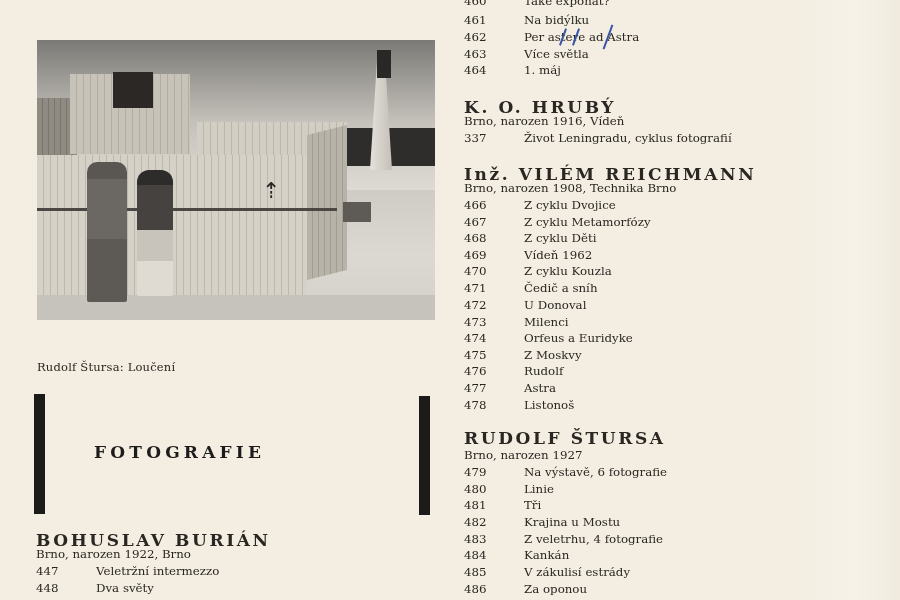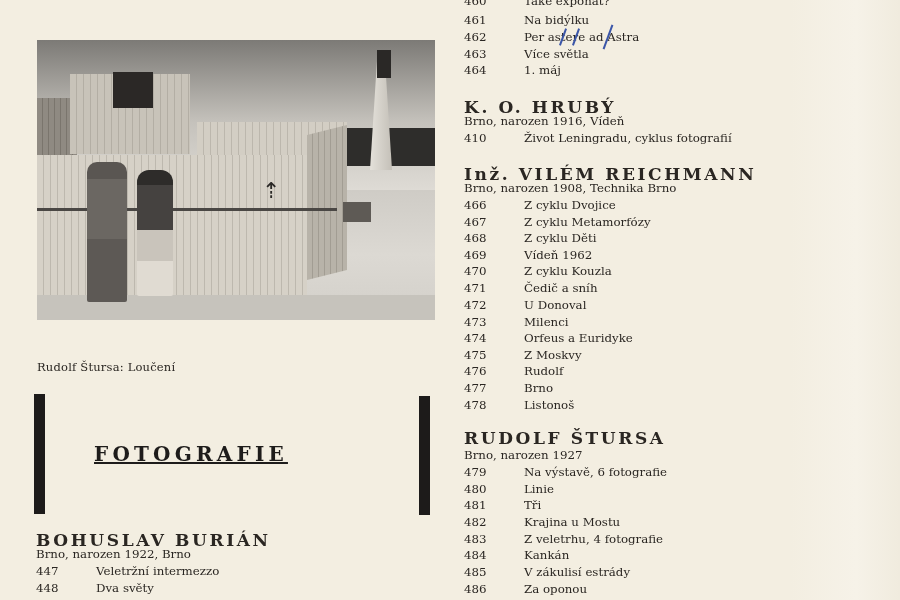--- a/index.html
+++ b/index.html
@@ -48,21 +48,21 @@
       background: linear-gradient(180deg,#2e2c2a 0 12%, #454240 12% 48%, #c9c4bb 48% 72%, #e0dbd2 72% 100%);
       border-radius: 12px 12px 2px 2px; }
     .photo .arrow { position:absolute; left:225px; top:138px; font-size:22px; color:#2a2826; font-family:"DejaVu Sans",sans-serif; }
     .photo .crate { position:absolute; left:306px; top:162px; width:28px; height:20px; background:#5e5a55; }
     .caption { position:absolute; left:37px; top:333px; font-size:11.5px; letter-spacing:0.2px;margin-top:27px; }
 
     
     .bar { position:absolute; width:11px; background:#1d1b1a; }
     .bar.left { left:34px; top:394px; height:120px; }
     .bar.right { left:419px; top:396px; height:119px; }
-    .section-title { position:absolute; left:94px; top:442px; font-size:20px; font-weight:bold; letter-spacing:4.2px; color:#1e1c1b;text-decoration:underline; }
+    .section-title { position:absolute; left:94px; top:442px; font-size:17px; font-weight:bold; letter-spacing:4.2px; color:#1e1c1b; }
 
     
     .artist-name { position:absolute; font-size:17px; font-weight:bold; letter-spacing:2.6px; color:#2a2622; white-space:nowrap; }
     .artist-info { position:absolute; font-size:11.8px; white-space:nowrap; }
     .row { position:absolute; font-size:11.8px; white-space:nowrap; height:17px; }
     .row .num { position:absolute; left:0; top:0; }
     .row .title { position:absolute; left:60px; top:0; }
 
     .pen { position:absolute; width:2px; background:#3b56a8; transform:rotate(20deg); }
   </style>
@@ -128,21 +128,21 @@
   <span class="title">1. máj</span>
 </div>
 
 <div class="pen" style="left:562px; top:28px; height:18px;"></div>
 <div class="pen" style="left:575px; top:28px; height:18px;"></div>
 <div class="pen" style="left:607px; top:24px; height:26px;"></div>
 
 <div class="artist-name" style="left:464px; top:97px;">K. O. HRUBÝ</div>
 <div class="artist-info" style="left:464px; top:114px;">Brno, narozen 1916, Vídeň</div>
 <div class="row" style="left:464px; top:131px;">
-  <span class="num">410</span>
+  <span class="num">337</span>
   <span class="title">Život Leningradu, cyklus fotografií</span>
 </div>
 
 <div class="artist-name" style="left:464px; top:164px;">Inž. VILÉM REICHMANN</div>
 <div class="artist-info" style="left:464px; top:181px;">Brno, narozen 1908, Technika Brno</div>
 <div class="row" style="left:464px; top:198px;">
     <span class="num">466</span>
     <span class="title">Z cyklu Dvojice</span>
   </div>
 <div class="row" style="left:464px; top:215px;">
@@ -180,21 +180,21 @@
 <div class="row" style="left:464px; top:348px;">
     <span class="num">475</span>
     <span class="title">Z Moskvy</span>
   </div>
 <div class="row" style="left:464px; top:364px;">
     <span class="num">476</span>
     <span class="title">Rudolf</span>
   </div>
 <div class="row" style="left:464px; top:381px;">
     <span class="num">477</span>
-    <span class="title">Brno</span>
+    <span class="title">Astra</span>
   </div>
 <div class="row" style="left:464px; top:398px;">
     <span class="num">478</span>
     <span class="title">Listonoš</span>
   </div>
 
 <div class="artist-name" style="left:464px; top:428px;">RUDOLF ŠTURSA</div>
 <div class="artist-info" style="left:464px; top:448px;">Brno, narozen 1927</div>
 <div class="row" style="left:464px; top:465px;">
     <span class="num">479</span>

